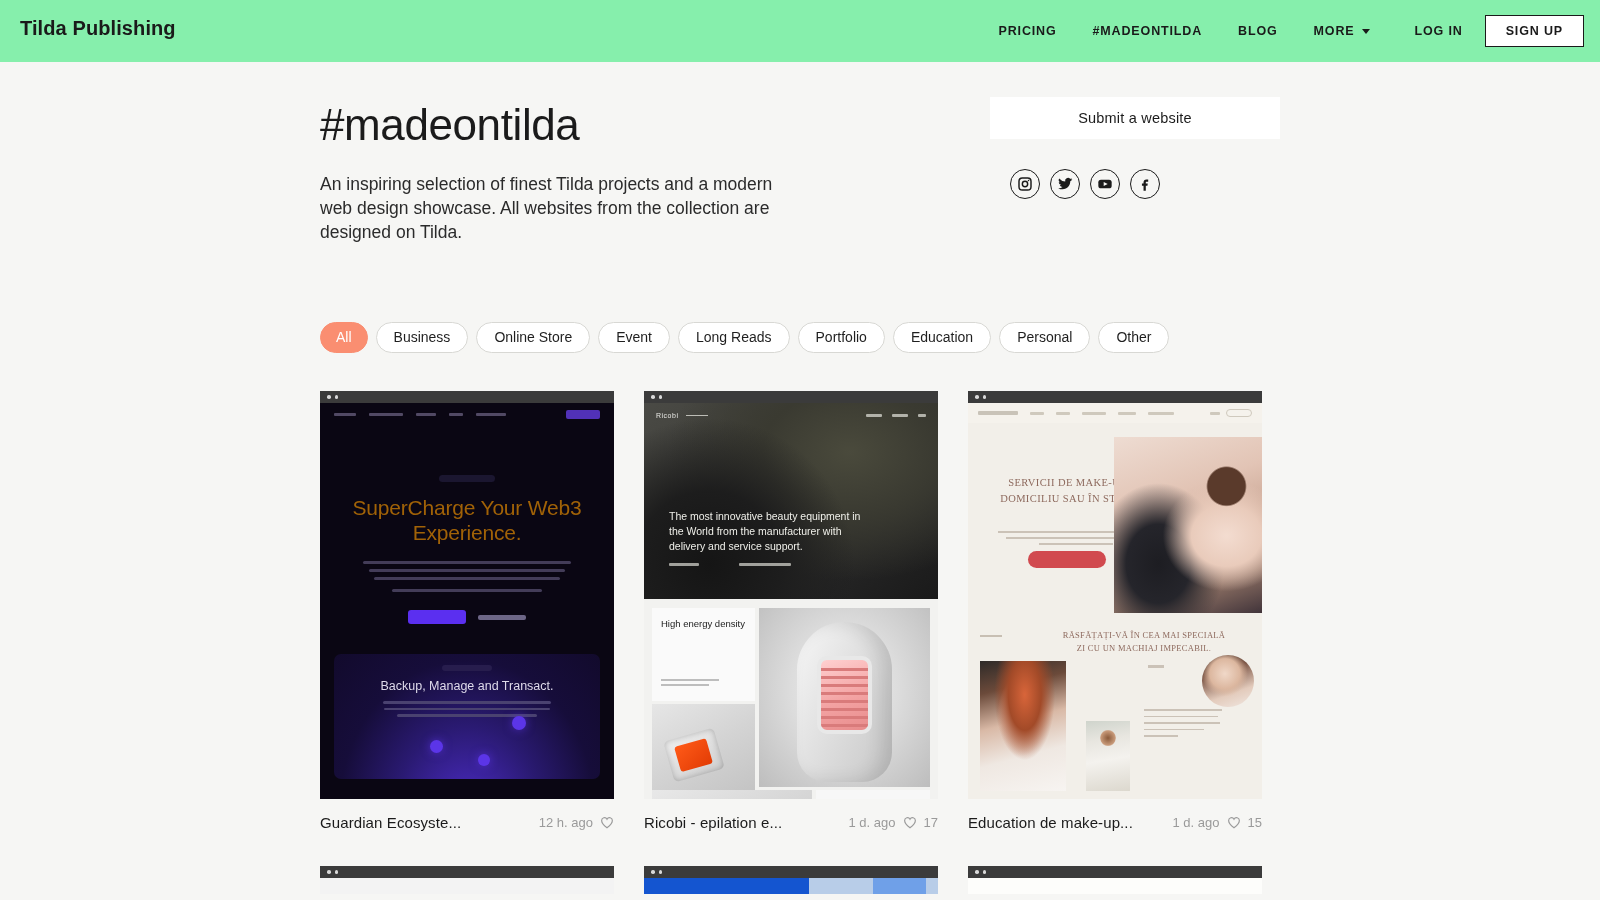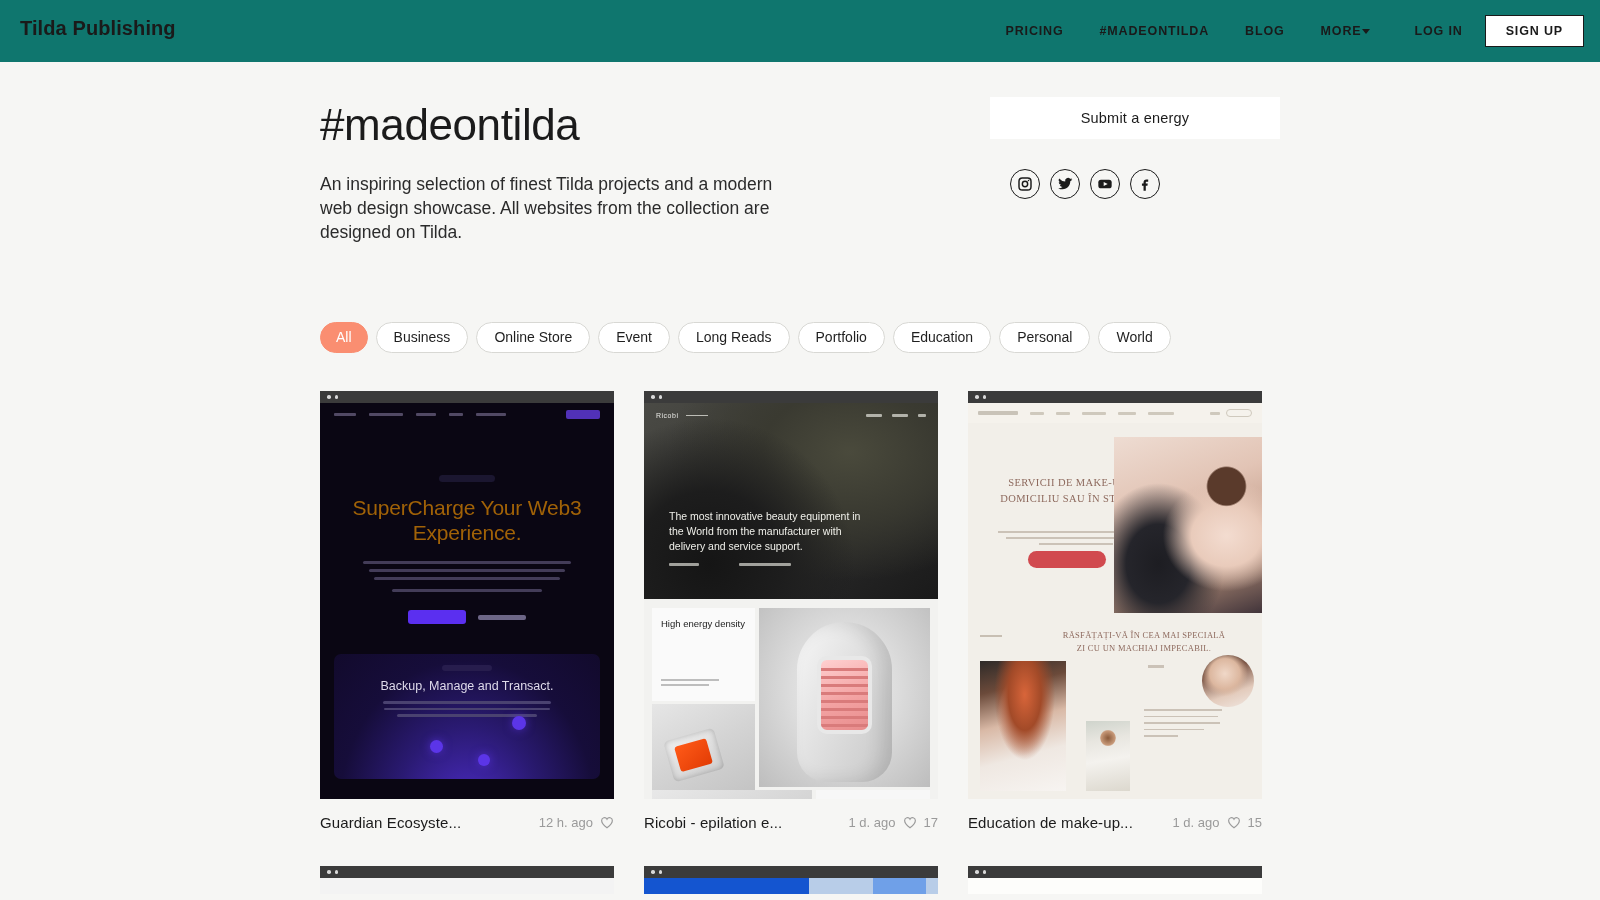--- a/index.html
+++ b/index.html
@@ -8,21 +8,21 @@
     background: #f6f6f4;
     font-family: "Liberation Sans", sans-serif;
     overflow: hidden;
   }
 
   
   .topbar {
     position: relative;
     height: 62px;
     width: 1600px;
-    background: #0f766e;
+    background: #86efac;
     display: flex;
     align-items: center;
   }
   .brand {
     position: absolute;
     left: 20px; top: 17px;
     font-size: 20px;
     font-weight: 700;
     letter-spacing: .1px;
     color: #1a1a1a;
@@ -38,21 +38,21 @@
     font-size: 12.5px;
     font-weight: 700;
     letter-spacing: .85px;
     color: #1a1a1a;
     text-transform: uppercase;
     padding: 0 18px;
     line-height: 34px;
     white-space: nowrap;
     cursor: pointer;
   }
-  .nav-link.more { display: inline-flex; align-items: center; gap: 1px; }
+  .nav-link.more { display: inline-flex; align-items: center; gap: 8px; }
   .caret {
     display: inline-block;
     width: 0; height: 0;
     border-left: 4px solid transparent;
     border-right: 4px solid transparent;
     border-top: 5px solid #1a1a1a;
     margin-top: 1px;
   }
   .nav-link.login { padding-left: 26px; padding-right: 22px; }
   .signup {
@@ -370,21 +370,21 @@
 </div>
 
 <div class="wrap">
   <div class="content">
 
     <div class="hero">
       <div class="page-title">#madeontilda</div>
       <div class="page-desc">An inspiring selection of finest Tilda projects and a modern web design showcase. All websites from the collection are designed on Tilda.</div>
 
       <div class="hero-right">
-        <button class="submit-btn">Submit a energy</button>
+        <button class="submit-btn">Submit a website</button>
         <div class="socials">
           <div class="soc">
             <svg width="16" height="16" viewBox="0 0 24 24" fill="none" stroke="#1b1b1b" stroke-width="2.2">
               <rect x="3" y="3" width="18" height="18" rx="5"></rect>
                 <circle cx="12" cy="12" r="4"></circle>
                 <circle cx="17.3" cy="6.7" r="1.2" fill="#1b1b1b" stroke="none"></circle>
             </svg>
           </div>
           <div class="soc">
             <svg width="16" height="16" viewBox="0 0 24 24" fill="#1b1b1b">
@@ -408,21 +408,21 @@
 
     <div class="filters">
       <div class="pill active">All</div>
       <div class="pill">Business</div>
       <div class="pill">Online Store</div>
       <div class="pill">Event</div>
       <div class="pill">Long Reads</div>
       <div class="pill">Portfolio</div>
       <div class="pill">Education</div>
       <div class="pill">Personal</div>
-      <div class="pill">World</div>
+      <div class="pill">Other</div>
     </div>
 
     <div class="grid">
 
       <div class="card">
         <div class="thumb">
           <div class="chrome">
               <i></i>
               <i></i>
             </div>

